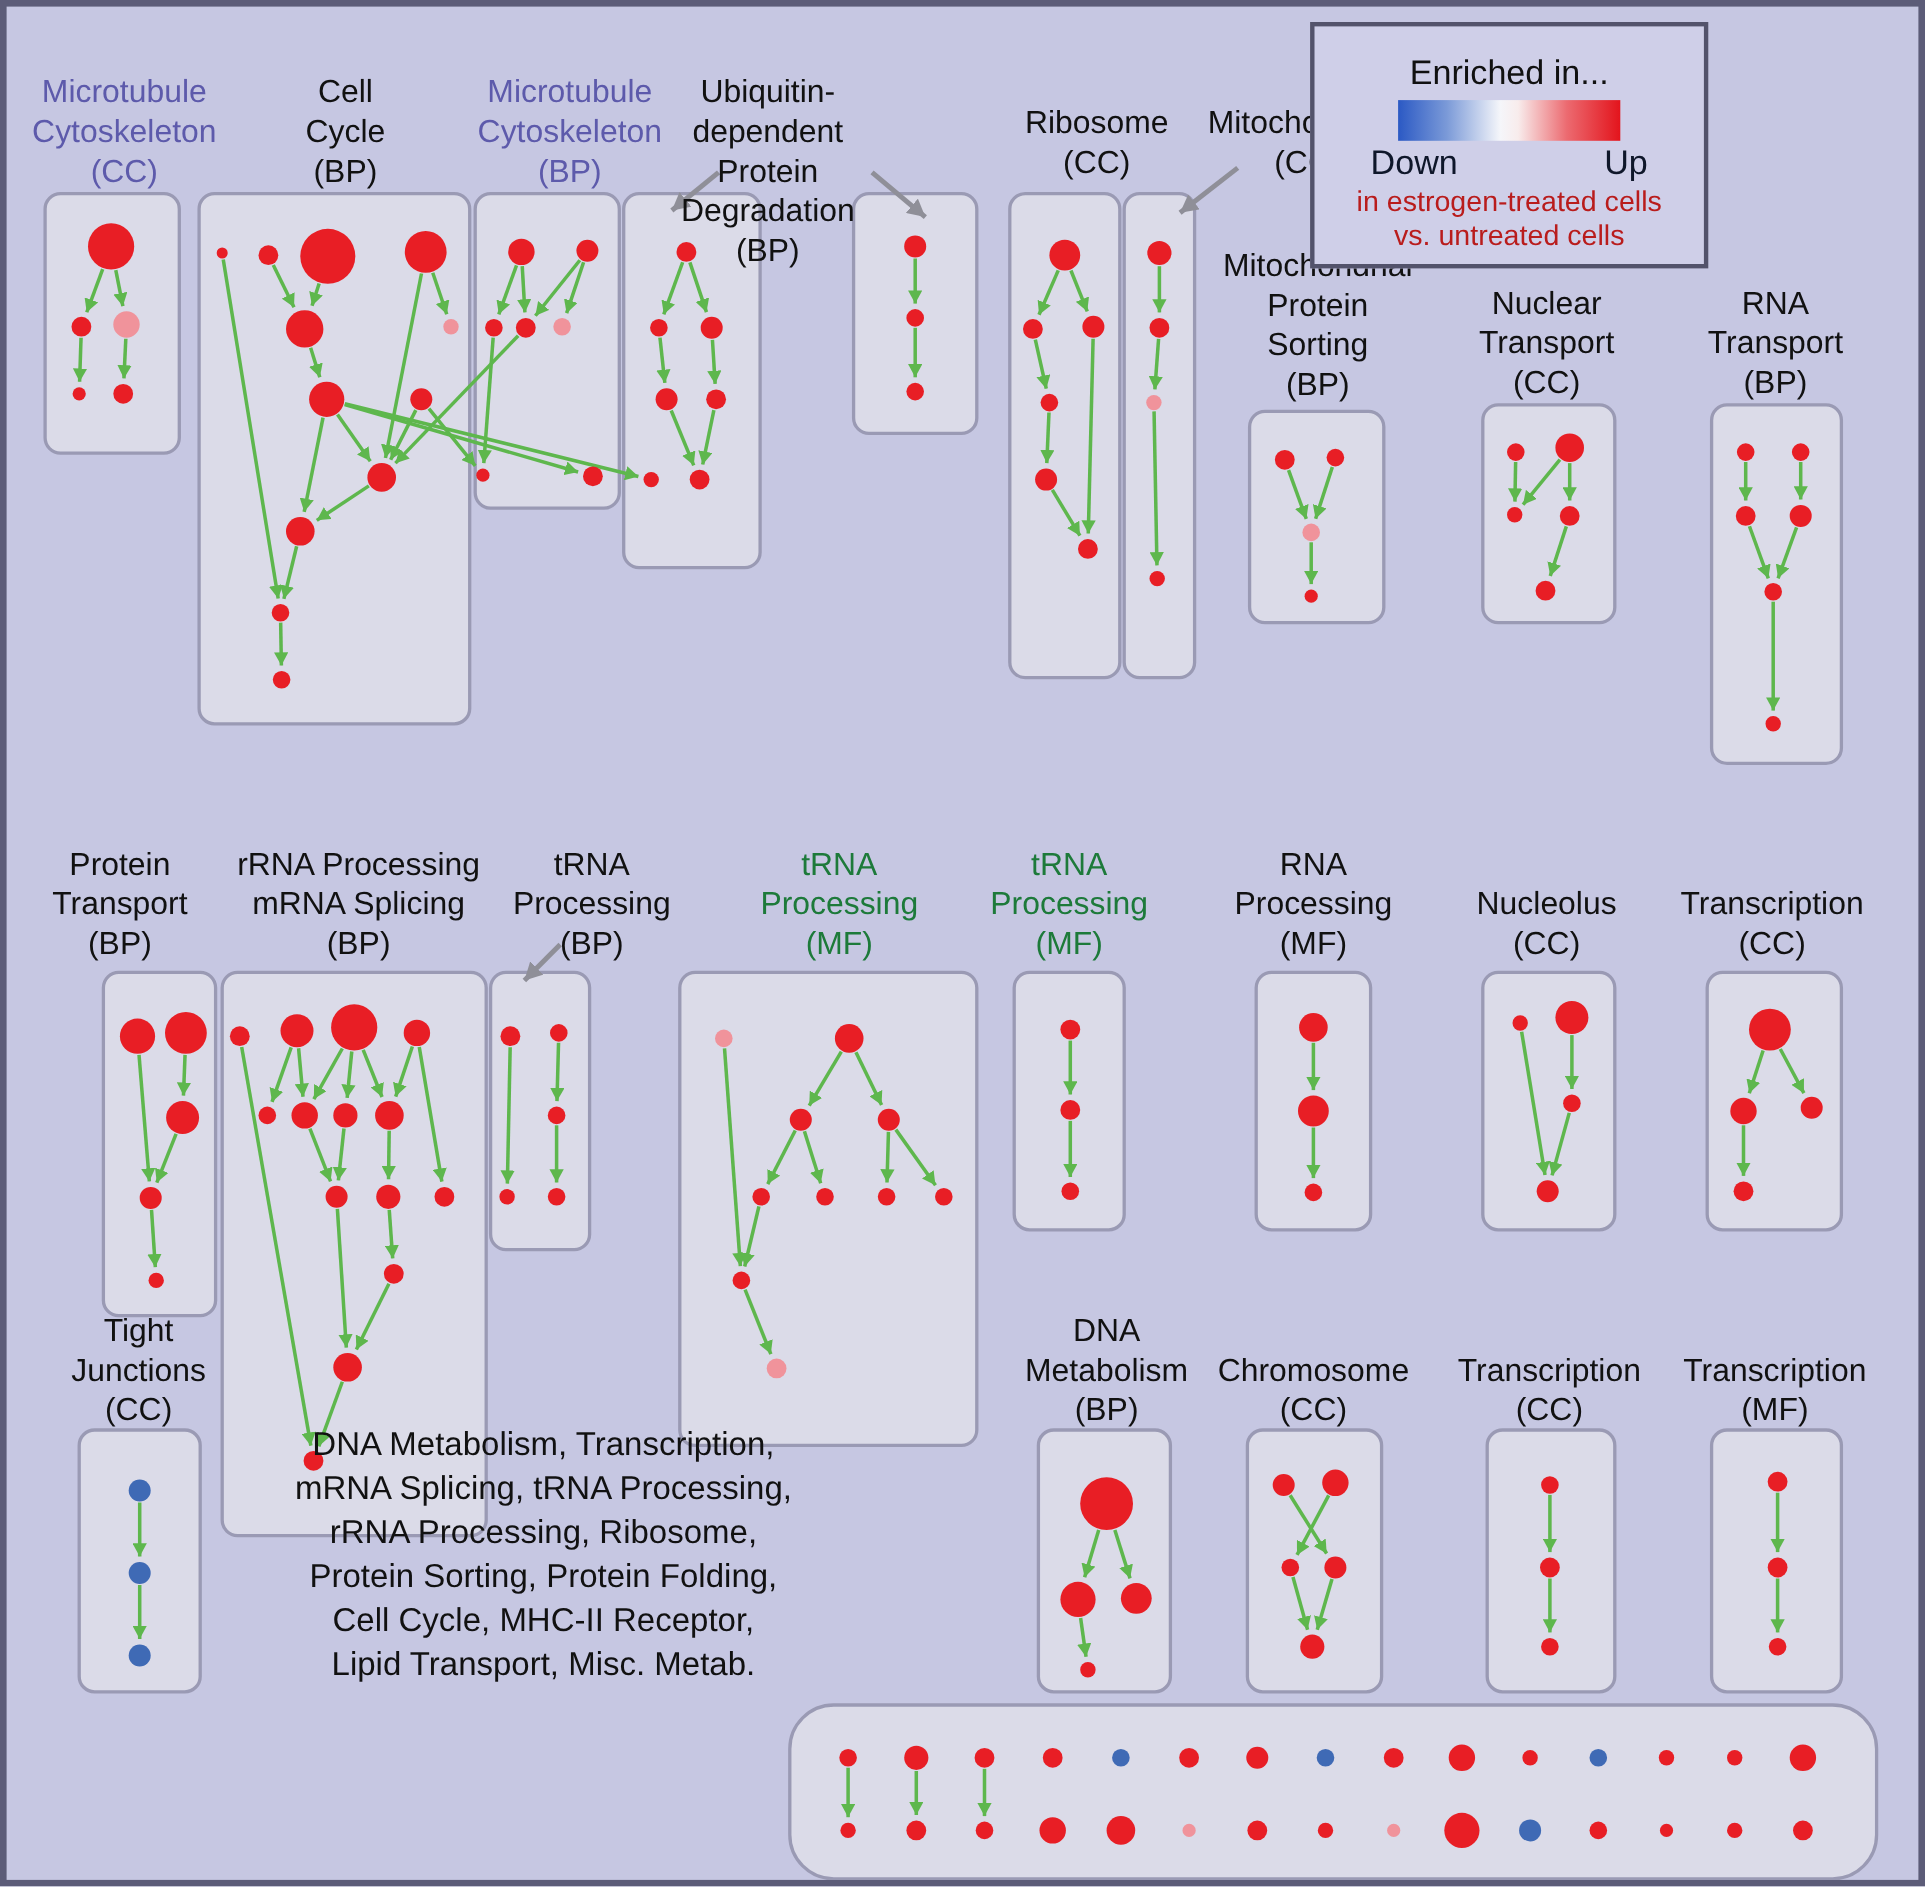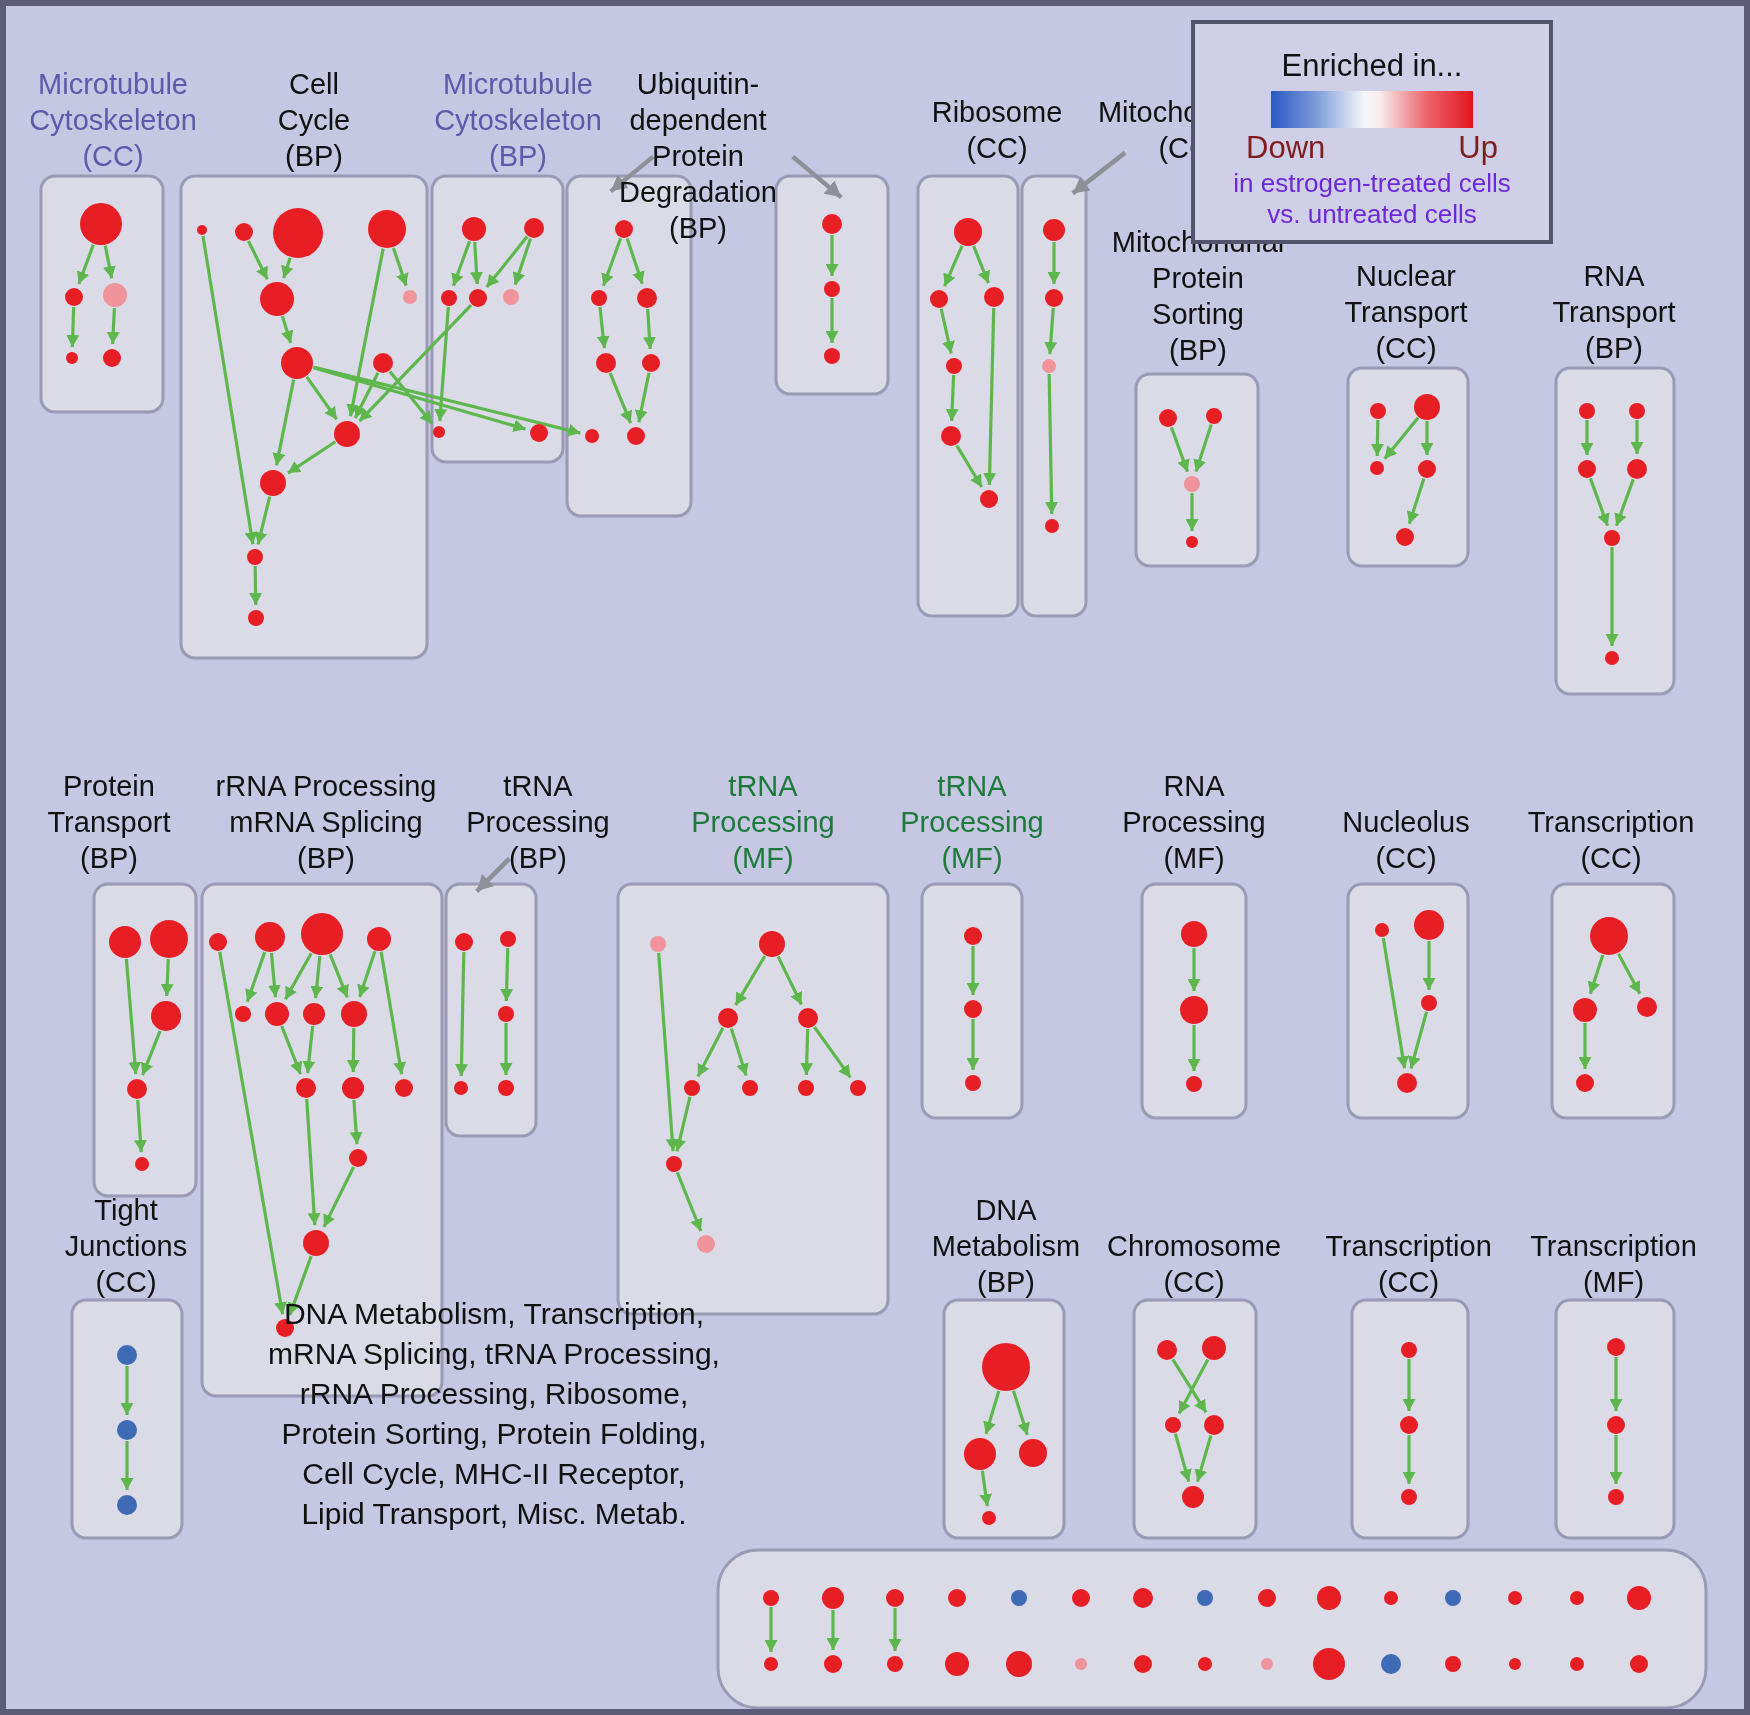--- a/index.html
+++ b/index.html
@@ -23,23 +23,23 @@
   .legend-title{ font-size:31px; margin-top:24px; color:#111; }
   .legend-gradient{
     width:202px; height:37px; margin:7px auto 2px auto;
     background:linear-gradient(90deg,
       var(--grad-l,#2b59c4) 0%, #7b9ad8 22%,
       var(--grad-m,#f5f6fa) 46%, #f8ecec 54%,
       #ec6a70 76%, var(--grad-r,#e3141c) 100%);
   }
   .legend-row{
     display:flex; justify-content:space-between;
-    width:252px; margin:0 auto 2px auto; font-size:31px; color:#7f1d1d;
+    width:252px; margin:0 auto 2px auto; font-size:31px; color:#0f172a;
   }
-  .legend-sub{ font-size:26px; line-height:31px; color:#6d28d9; }
+  .legend-sub{ font-size:26px; line-height:31px; color:#b91c1c; }
 </style>
 </head>
 <body>
 
 <div class="figure" style="--bg: #c6c7e2; --border: #5c5c78; --grad-l: #2b59c4; --grad-m: #f5f6fa; --grad-r: #e3141c;">
 
   <svg id="net" width="1750" height="1715">
       <defs>
         <marker id="arw-g" markerUnits="userSpaceOnUse" markerWidth="13" markerHeight="13" refX="12" refY="6.5" orient="auto">
           <path d="M0,0 L12,6.5 L0,13 Z" fill="#5eb74d"></path>

